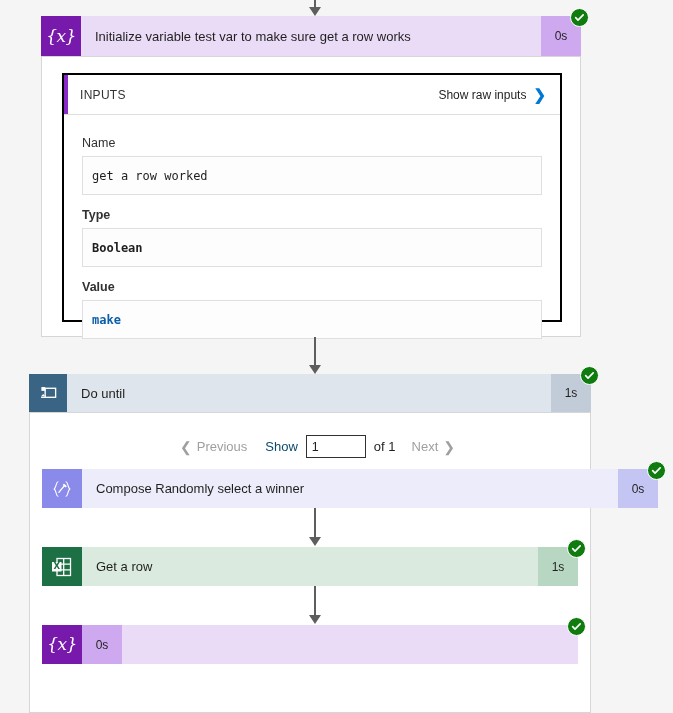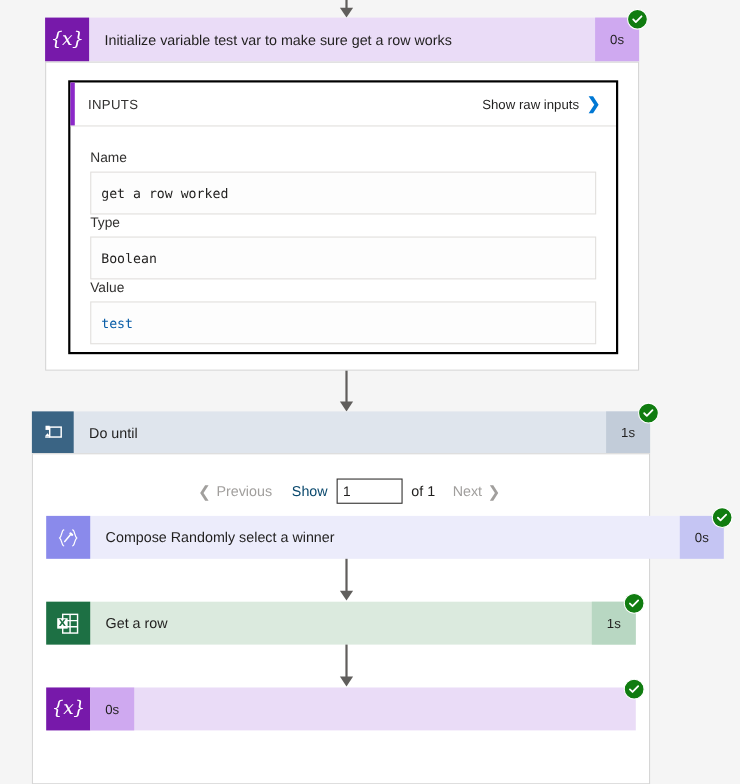--- a/index.html
+++ b/index.html
@@ -111,21 +111,21 @@
   .field-label{font-size:12.5px;color:#323130;margin:0 0 6px 0;}
   .field-box{
     border:1px solid #e1dfdd;background:#fdfdfd;
     height:39px;display:flex;align-items:center;
     padding:0 9px;box-sizing:border-box;
     font-family:"DejaVu Sans Mono", monospace;
     font-size:12px;color:#201f1e;
   }
   .field-box.literal{color:#0b5ea8;}
   .field-group{padding:0 18px;}
-  .field-group + .field-group{}
+  .field-group + .field-group{margin-top:13px;font-weight:bold;}
 
   
   .loop-container{
     position:absolute;
     background:#ffffff;
     border:1px solid #d6d6d6;
     box-sizing:border-box;
   }
   .pager{
     position:absolute;
@@ -185,21 +185,21 @@
         <div class="field-group">
           <div class="field-label">Name</div>
           <div class="field-box">get a row worked</div>
         </div>
         <div class="field-group">
           <div class="field-label">Type</div>
           <div class="field-box">Boolean</div>
         </div>
         <div class="field-group">
           <div class="field-label">Value</div>
-          <div class="field-box literal">test</div>
+          <div class="field-box literal">make</div>
         </div>
       </div>
     </div>
   </div>
 
   <div class="connector" style="left:309px;top:337px;height:37px;">
     <div class="line"></div>
     <div class="head"></div>
   </div>
 

